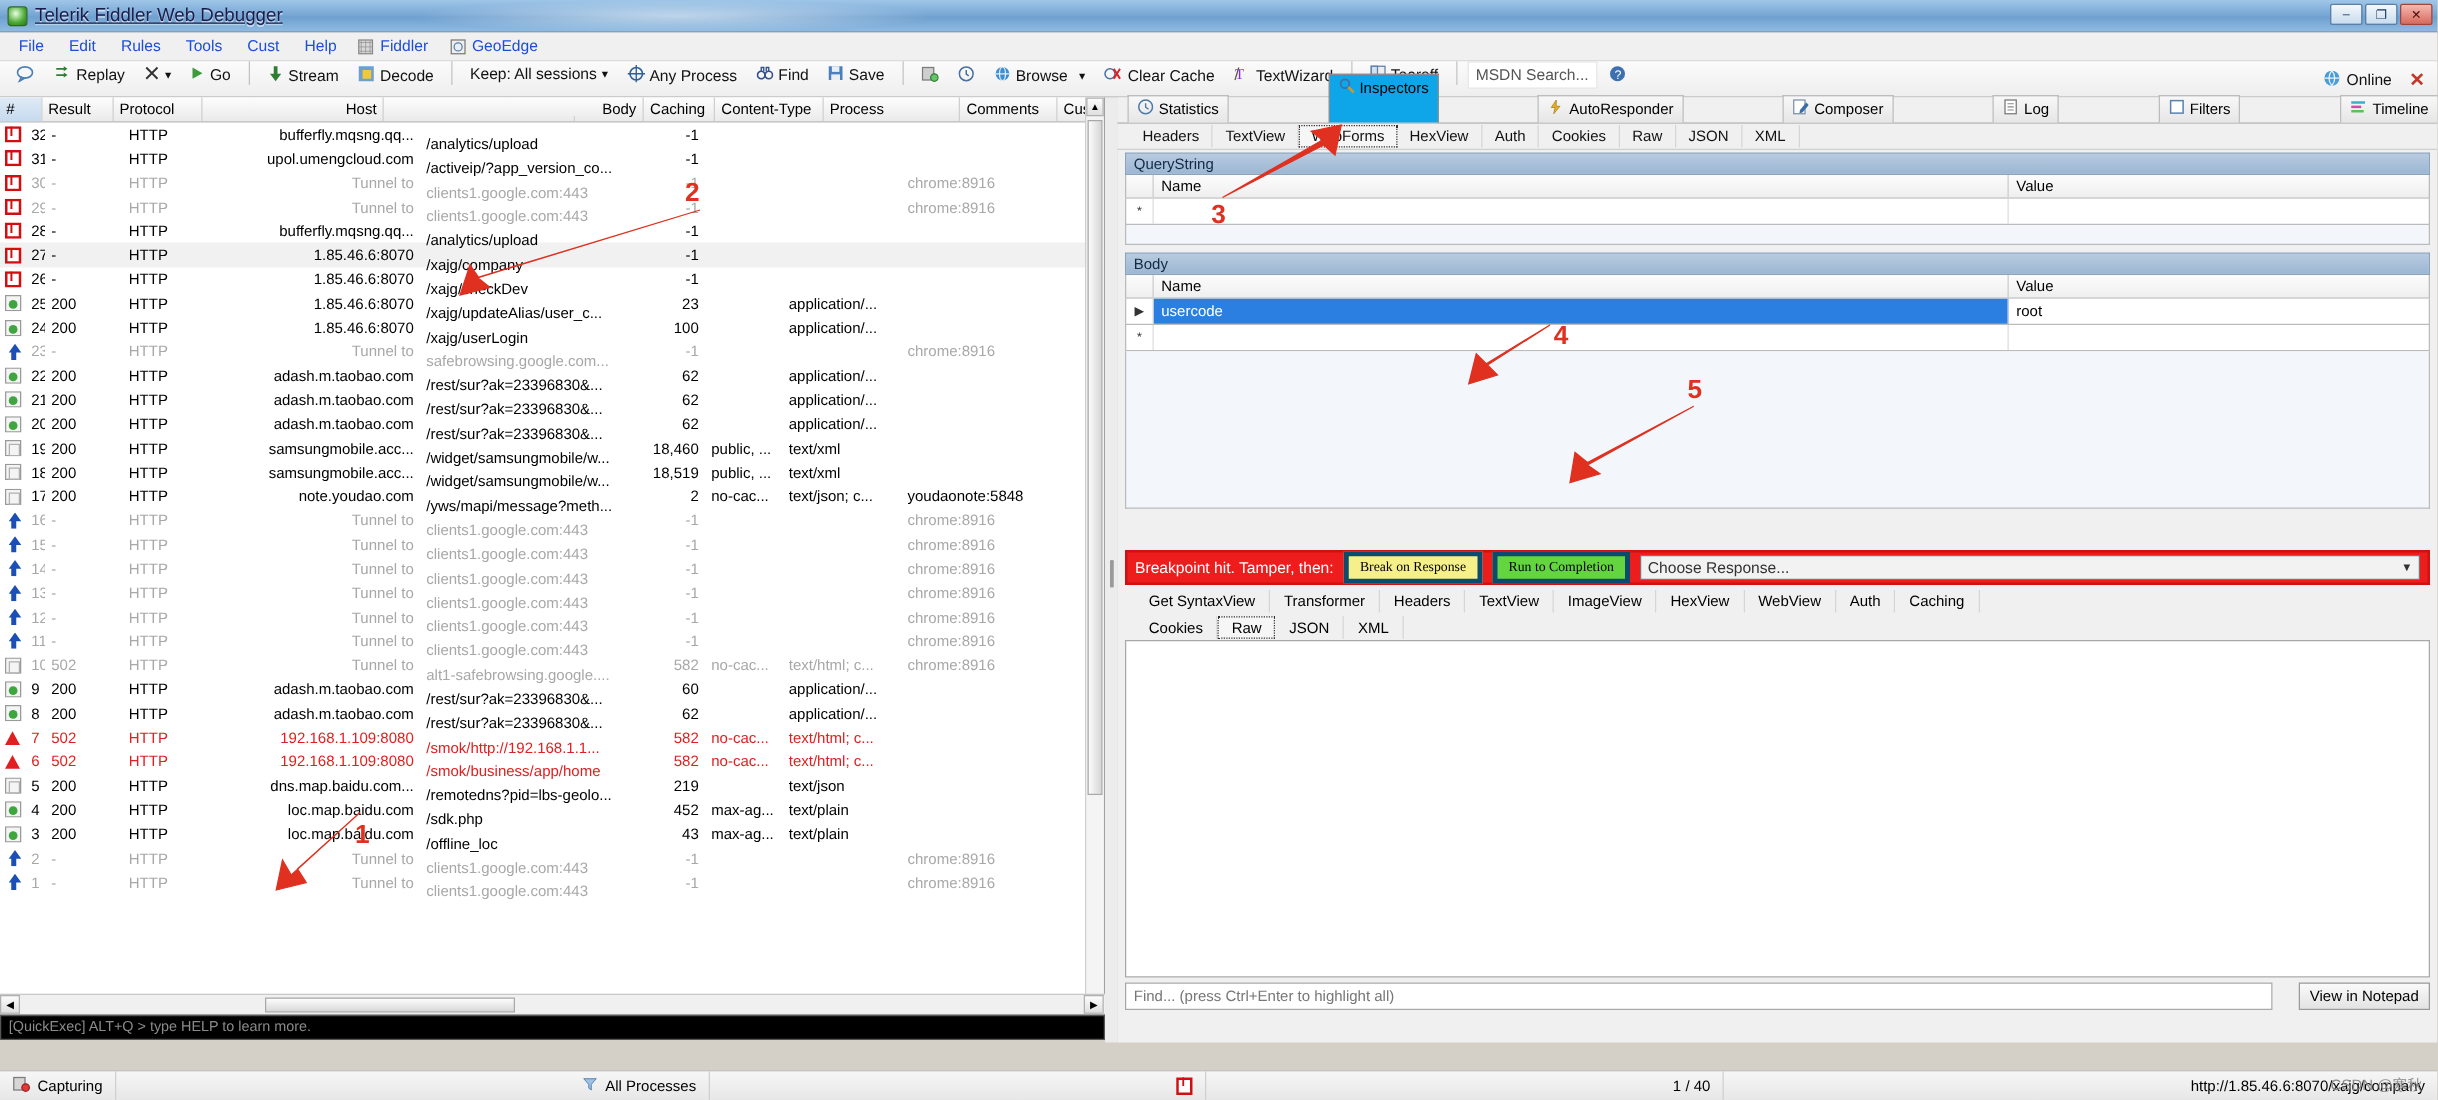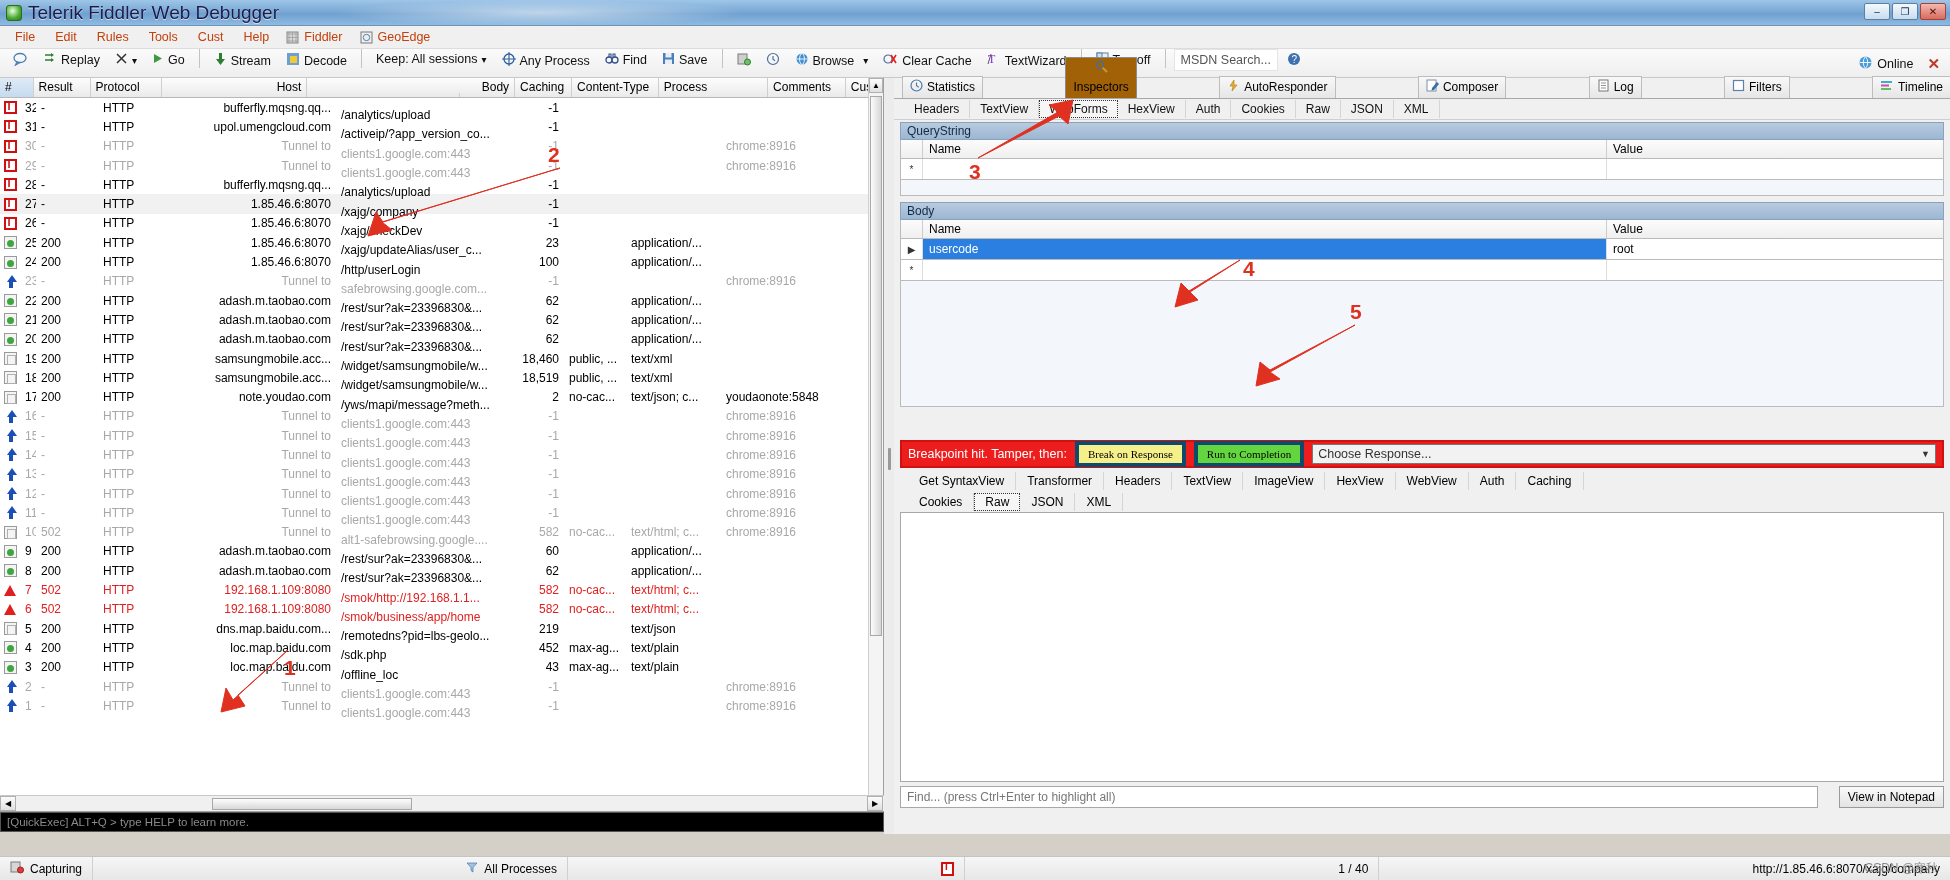--- a/index.html
+++ b/index.html
@@ -27,41 +27,41 @@
     pointer-events:none;
   }
   .tb-icon {
     width: 16px; height: 16px; margin-left: 6px; margin-right: 6px;
     border-radius: 3px;
     background: radial-gradient(circle at 40% 35%, #e9ffe0, #4aa832 60%, #2d7a1e);
     border: 1px solid #2c6b1c;
     position: relative; z-index: 2;
   }
   .tb-title {
-    font-size: 19px; color: #1c1c4a; font-weight: normal;
+    font-size: 15px; color: #1c1c4a; font-weight: normal;
     text-shadow: 0 1px 0 rgba(255,255,255,.6);
-    position: relative; z-index: 2;
+    position: relative; z-index: 2; text-decoration: underline;
   }
   .tb-btns { position: absolute; right: 4px; top: 3px; display: flex; gap: 2px; z-index: 3; }
   .tb-btn {
     width: 26px; height: 17px;
     background: linear-gradient(180deg,#f4f8fc,#c9dcee);
     border: 1px solid #5c7fa3; border-radius: 2px;
     display:flex; align-items:center; justify-content:center;
     font-size: 10px; color:#12345a;
   }
   .tb-btn.close { background: linear-gradient(180deg,#f4b9b1,#d96a5c); border-color:#a3413a; color:#4a0f0a; }
 
   
   .menubar {
     position: absolute; left: 0; top: 26px; width: 1950px; height: 23px;
     background: #f0f0f0; border-bottom: 1px solid #dcdcdc;
     display: flex; align-items: center; padding-left: 6px; gap: 2px;
   }
-  .menuitem { padding: 3px 9px; font-size: 12.5px; color: #c2410c; white-space: nowrap; }
+  .menuitem { padding: 3px 9px; font-size: 12.5px; color: #1d4ed8; white-space: nowrap; }
   .menuitem.withicon { display:flex; align-items:center; gap:5px; padding-left:6px; }
   .mini-ico { width: 13px; height: 13px; display:inline-block; }
 
   
   .toolbar {
     position: absolute; left: 0; top: 49px; width: 1950px; height: 29px;
     background: linear-gradient(180deg,#fbfbfb,#eeeeee);
     border-bottom: 1px solid #c8c8c8;
     display: flex; align-items: flex-start; padding-left: 7px; gap: 3px;
   }
@@ -149,21 +149,21 @@
   
   .vsplit { position:absolute; left:884px; top:78px; width:10px; height:756px; background:#ececec; }
   .vsplit:after { content:""; position:absolute; left:4px; top:370px; width:3px; height:22px; background:#9a9a9a; border-radius:1px;}
 
   
   .rpanel { position:absolute; left:894px; top:78px; width:1056px; height:756px; background:#f0f0f0; }
   .rtabs { display:flex; align-items:flex-end; height:21px; padding-left:8px; gap:0px;
            border-bottom:1px solid #a8a8a8; background:#f0f0f0;justify-content:space-between; }
   .rtab { display:flex; align-items:center; gap:4px; font-size:12px; padding:2px 7px 3px 7px;
           border:1px solid #bdbdbd; border-bottom:0; background:linear-gradient(180deg,#f8f8f8,#e6e6e6); margin-right:-1px; }
-  .rtab.active { background:#a16207; border-color:#8c8c8c; padding-bottom:4px;flex-direction:column; }
+  .rtab.active { background:#0ea5e9; border-color:#8c8c8c; padding-bottom:20px; }
   .subtabs { display:flex; height:21px; align-items:center; padding-left:10px; background:#f0f0f0; border-bottom:1px solid #cfcfcf; }
   .stab { font-size:12px; padding:2px 10px; border-right:1px solid #d5d5d5; color:#111; }
   .stab.sel { border:1px dotted #333; background:#f6f6f6; padding:1px 9px; }
 
   .grid-section { margin: 2px 6px 0 6px; }
   .grid-title {
     background: linear-gradient(180deg,#b8cbe0,#9cb6d2);
     border:1px solid #8aa3bd; font-size:12px; padding:1px 6px; color:#122b44;
   }
   .grid-hdr { display:flex; background:linear-gradient(180deg,#fcfcfc,#efefef); border:1px solid #bbb; border-top:0; height:19px; align-items:center; font-size:12px; }
@@ -527,21 +527,21 @@
           <div class="c-proc"></div>
         </div>
         <div class="srow ">
           <div class="icoc">
             <span class="ic dn"></span>
           </div>
           <div class="c-num" style="width:16px">24</div>
           <div class="c-res">200</div>
           <div class="c-pro">HTTP</div>
           <div class="c-host">1.85.46.6:8070</div>
-          <div class="c-url">/http/userLogin</div>
+          <div class="c-url">/xajg/userLogin</div>
           <div class="c-body">100</div>
           <div class="c-cach"></div>
           <div class="c-ctyp">application/...</div>
           <div class="c-proc"></div>
         </div>
         <div class="srow grey">
           <div class="icoc">
             <span class="ic up"></span>
           </div>
           <div class="c-num" style="width:16px">23</div>

